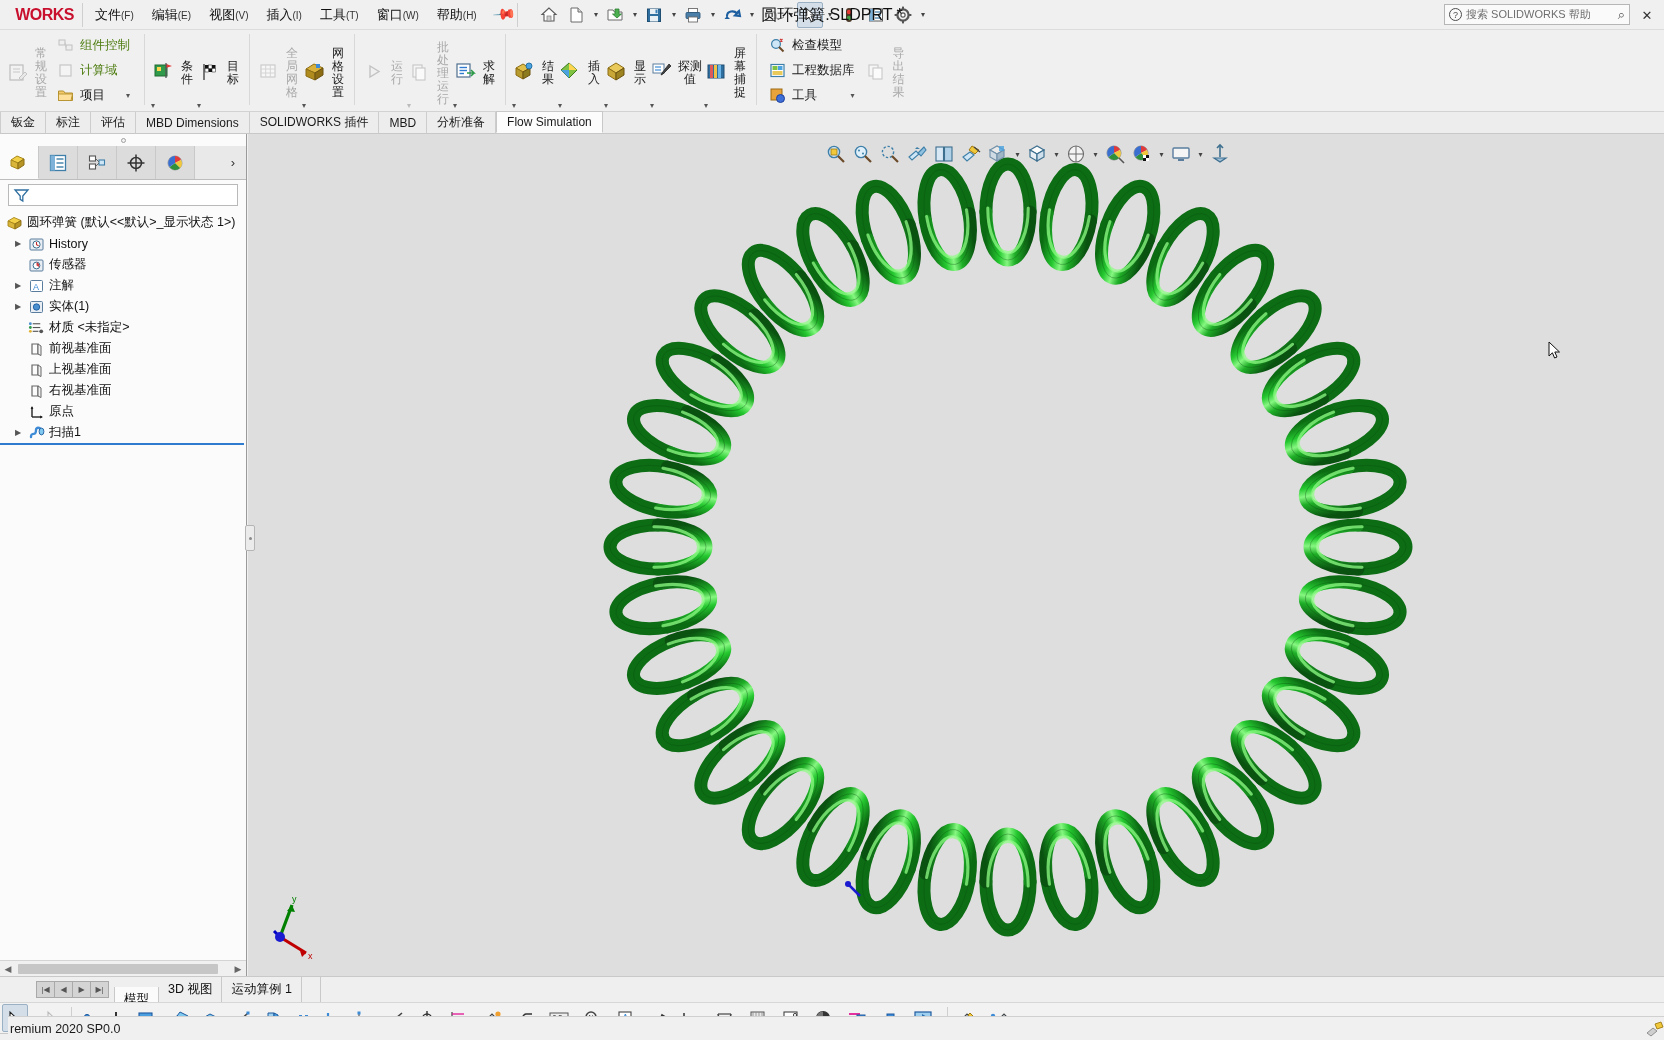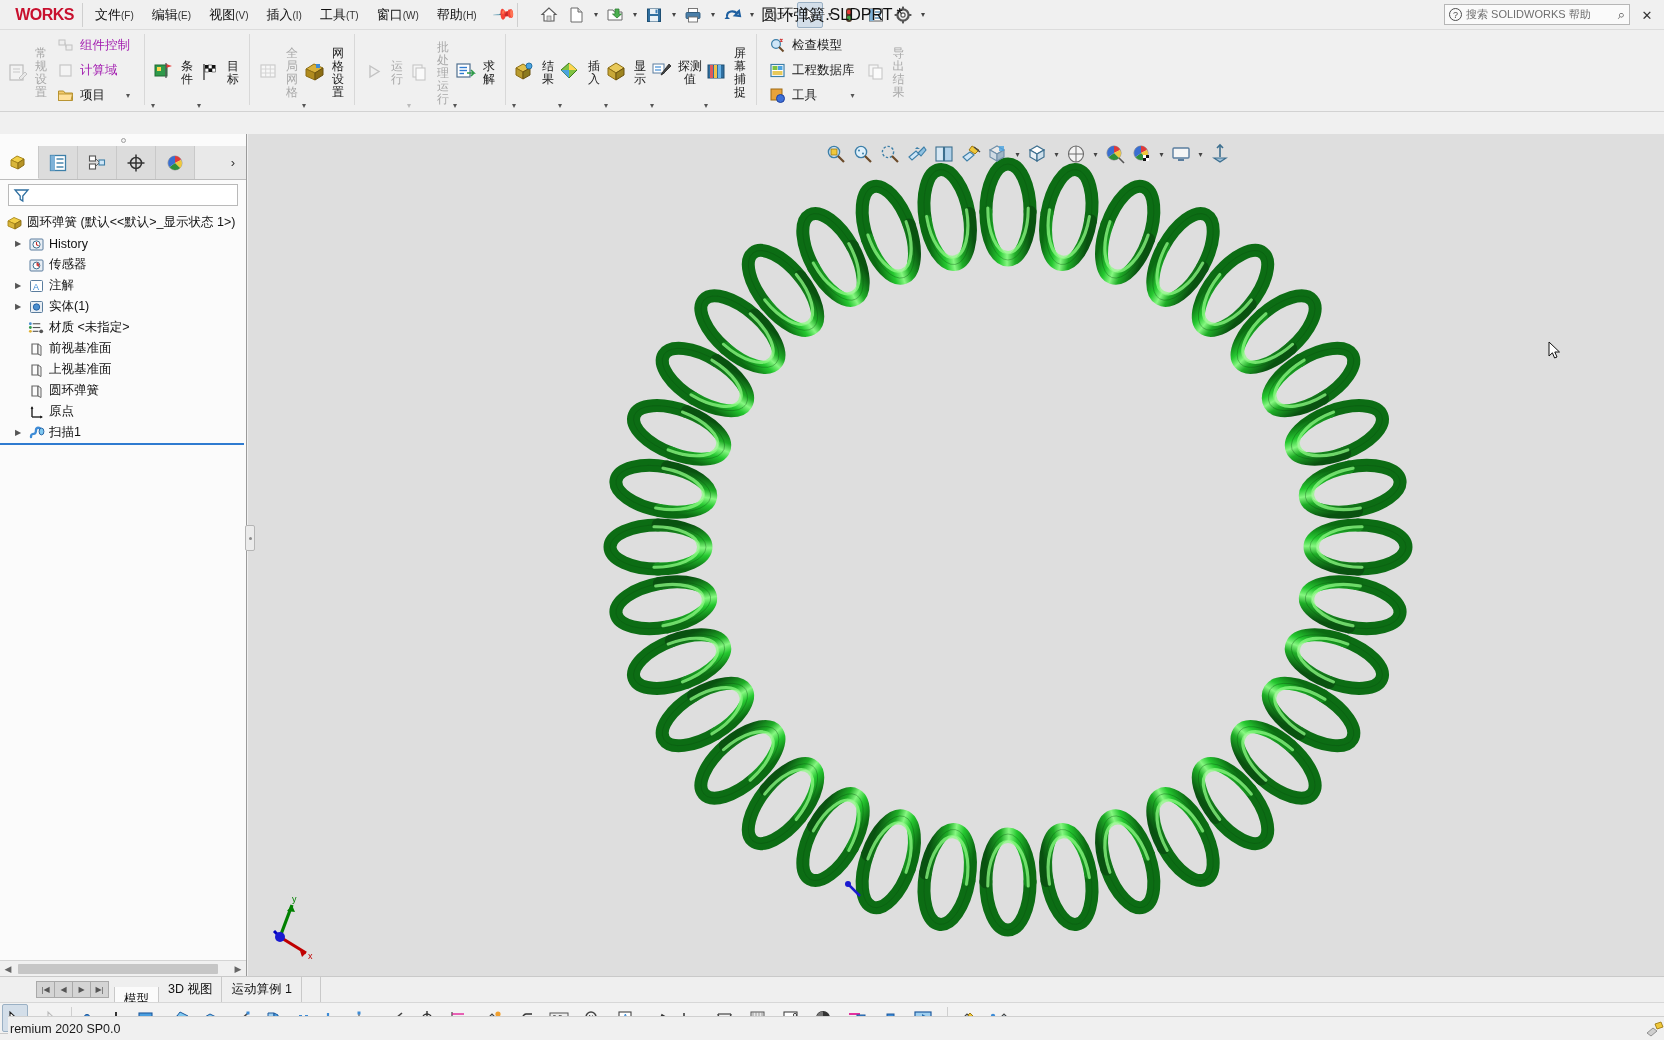--- a/index.html
+++ b/index.html
@@ -86,21 +86,21 @@
   .rbtn.wide{ width:54px; } .rbtn.wide .lbl{ width:54px; }
   .rbtn.dis .lbl{ color:#a8a8a8; }
   .rbtn .dd{ font-size:8px; color:#555; position:absolute; bottom:1px; }
   .rbtn.dis .dd{ color:#bbb; }
 
   .rstack{ display:flex; flex-direction:column; justify-content:center; padding:3px 2px; }
   .rrow{
     display:flex; align-items:center; gap:5px; padding:2px 6px 2px 3px;
     font-size:12.5px; color:#1a1a1a; height:26px;
   }
-  .rrow.dis{ color:#a21caf; }
+  .rrow.dis{ color:#4d7c0f; }
   .rrow .ico{ width:19px; height:19px; display:flex; align-items:center; justify-content:center; }
   .rrow .caret{ font-size:8px; color:#555; margin-left:auto; padding-left:16px; }
 
   
   .cmdtabs{
     position:absolute; left:0; top:112px; width:1664px; height:22px;
     background:#ededed; border-bottom:1px solid #c8c8c8;
     display:flex; align-items:flex-end; font-size:12px;
   }
   .ctab{
@@ -614,20 +614,30 @@
           <svg width="26" height="26" viewBox="0 0 26 26">
               <rect x="6" y="5" width="9" height="11" fill="#f6f6f6" stroke="#c8c8c8" stroke-width="1.1"></rect>
               <rect x="10" y="8" width="9" height="11" fill="#fbfbfb" stroke="#c8c8c8" stroke-width="1.1"></rect>
             </svg>
         </span>
         <span class="lbl">导出结果</span>
       </div>
     </div>
   </div>
 
+  <div class="cmdtabs" id="cmdtabs">
+      <div class="ctab">钣金</div>
+      <div class="ctab">标注</div>
+      <div class="ctab">评估</div>
+      <div class="ctab">MBD Dimensions</div>
+      <div class="ctab">SOLIDWORKS 插件</div>
+      <div class="ctab">MBD</div>
+      <div class="ctab">分析准备</div>
+      <div class="ctab active">Flow Simulation</div>
+    </div>
 
   <div class="leftpanel">
     <div class="fm-handle">
         <span class="dot"></span>
       </div>
     <div class="fm-tabs">
       <div class="fm-tab active">
         <svg width="22" height="22" viewBox="0 0 22 22">
             <path d="M3 9 L9 5 L16 8 L10 12 Z" fill="#f2d047" stroke="#a8871a" stroke-width="1"></path>
             <path d="M3 9 L10 12 L10 18 L3 15 Z" fill="#d9b63a" stroke="#a8871a" stroke-width="1"></path>
@@ -766,21 +776,21 @@
           <span>上视基准面</span>
         </div>
         <div class="trow" style="padding-left: 12px;">
           <span class="arrow"></span>
           <span class="ticon">
             <svg width="16" height="16" viewBox="0 0 16 16">
               <path d="M3 3 L9 3 L9 13 L3 13 Z" fill="none" stroke="#666" stroke-width="1.2"></path>
               <path d="M9 3 L12 5 L12 14.5 L9 13 Z" fill="#f0f0f0" stroke="#666" stroke-width="1"></path>
             </svg>
           </span>
-          <span>圆环弹簧</span>
+          <span>右视基准面</span>
         </div>
         <div class="trow" style="padding-left: 12px;">
           <span class="arrow"></span>
           <span class="ticon">
             <svg width="16" height="16" viewBox="0 0 16 16">
               <line x1="3" y1="13" x2="3" y2="3" stroke="#222" stroke-width="1.4"></line>
               <polygon points="3,2 1.6,5 4.4,5" fill="#222"></polygon>
               <line x1="3" y1="13" x2="13" y2="13" stroke="#222" stroke-width="1.4"></line>
               <polygon points="14,13 11,11.6 11,14.4" fill="#222"></polygon>
             </svg>

